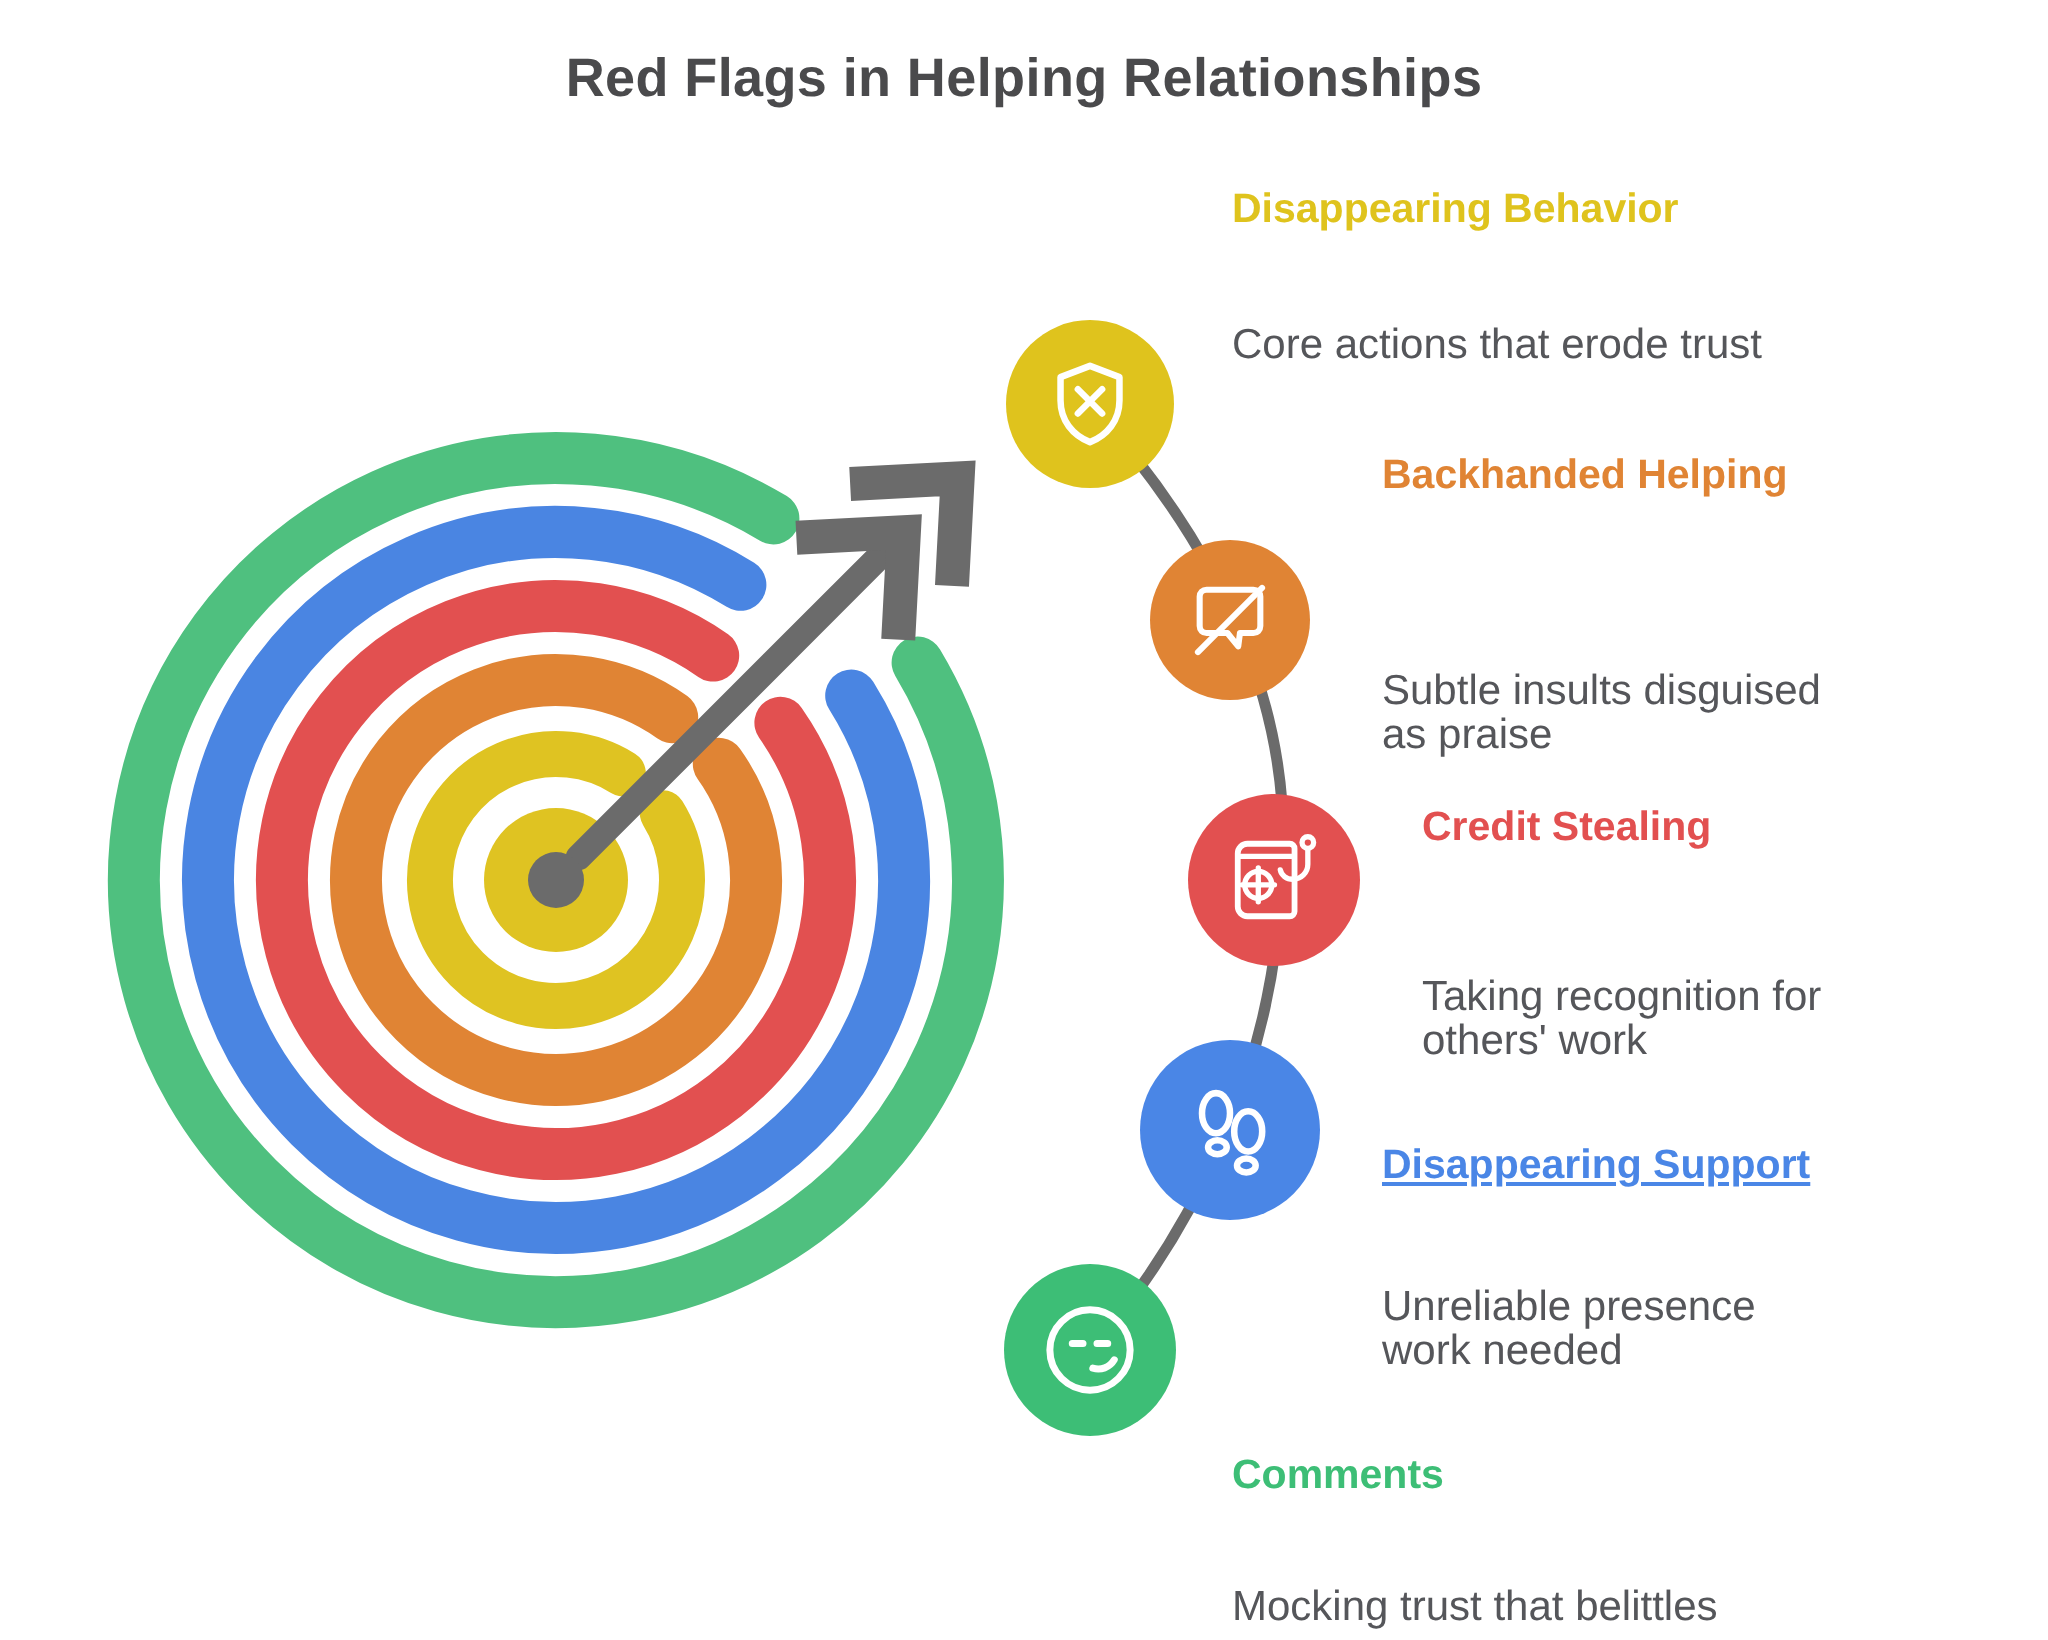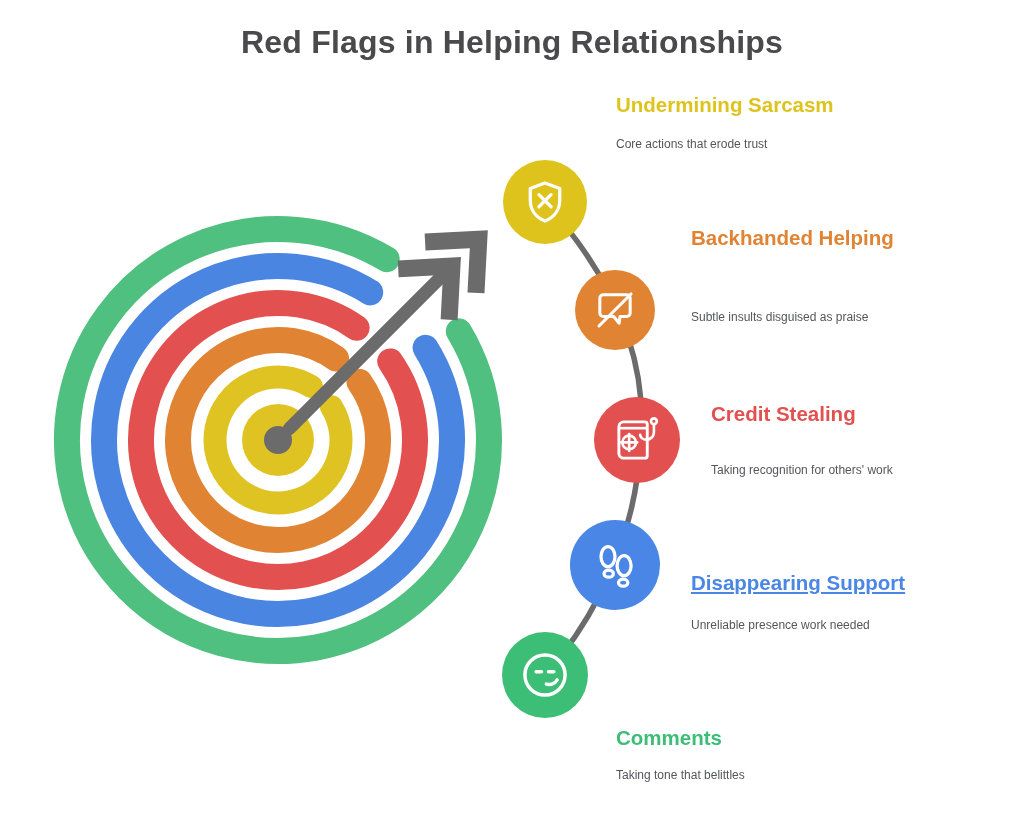--- a/index.html
+++ b/index.html
@@ -1,23 +1,23 @@
 <!DOCTYPE html>
 <html><head>
 <meta charset="utf-8">
 <style>
   html,body{margin:0;padding:0;background:#fff;}
   body{width:1024px;height:820px;position:relative;overflow:hidden;
        font-family:"Liberation Sans", sans-serif;}
   .abs{position:absolute;}
   .title{left:0;top:24px;width:1024px;text-align:center;
-         font-size:32px;font-weight:700;letter-spacing:.2px;}
+         font-size:27px;font-weight:700;letter-spacing:.2px;}
   .icon-circle{border-radius:50%;display:flex;align-items:center;justify-content:center;z-index:3;}
   .heading{font-size:20.5px;font-weight:700;line-height:28px;z-index:4;}
-  .desc{font-size:12px;line-height:21.5px;z-index:4;}
+  .desc{font-size:21px;line-height:21.5px;z-index:4;margin-top:28px;}
   svg{display:block;}
 </style>
 </head>
 <body>
 
 <div class="abs title" style="color: rgb(74, 74, 76);">Red Flags in Helping Relationships</div>
 
 <svg class="abs" style="left:0;top:0;z-index:1" width="1024" height="820" viewBox="0 0 1024 820">
   <path d="M 545 202 Q 650 318 641 440 Q 634 572 545 676" fill="none" stroke-width="5.5" stroke="#6B6B6B"></path>
 </svg>
@@ -38,21 +38,21 @@
     <path d="M 244 -36 L 284 0 L 244 36" fill="none" stroke-width="17" stroke-linejoin="miter" stroke="#6B6B6B"></path>
   </g>
 </svg>
 
 <div class="abs icon-circle" style="left: 503px; top: 160px; width: 84px; height: 84px; background: rgb(223, 195, 29);">
   <svg width="52" height="52" viewBox="0 0 24 24">
     <path d="M12 3.2 L18.8 5.8 V11.2 C18.8 15.8 16 19.2 12 20.8 C8 19.2 5.2 15.8 5.2 11.2 V5.8 Z" fill="none" stroke="#fff" stroke-width="1.5" stroke-linejoin="round"></path>
     <path d="M9.2 8.6 L14.8 14.2 M14.8 8.6 L9.2 14.2" stroke="#fff" stroke-width="1.5" stroke-linecap="round" fill="none"></path>
   </svg>
 </div>
-<div class="abs heading" style="left: 616px; top: 91px; width: 300px; color: rgb(223, 195, 29);">Undermining Sarcasm</div>
+<div class="abs heading" style="left: 616px; top: 91px; width: 300px; color: rgb(223, 195, 29);">Disappearing Behavior</div>
 <div class="abs desc" style="left: 616px; top: 134px; width: 300px; color: rgb(85, 86, 90);">Core actions that erode trust</div>
 
 <div class="abs icon-circle" style="left: 575px; top: 270px; width: 80px; height: 80px; background: rgb(224, 132, 52);">
   <svg width="52" height="52" viewBox="0 0 24 24">
     <path d="M5 6.6 c0-.9.7-1.6 1.6-1.6 h10.8 c.9 0 1.6.7 1.6 1.6 v6.8 c0 .9-.7 1.6-1.6 1.6 h-3.1 l-.4 3.1 -2.5-3.1 h-4.8 c-.9 0-1.6-.7-1.6-1.6 Z" fill="none" stroke="#fff" stroke-width="1.4" stroke-linejoin="round"></path>
     <path d="M4.6 19.4 L19.4 4.6" stroke="#fff" stroke-width="1.4" stroke-linecap="round"></path>
   </svg>
 </div>
 <div class="abs heading" style="left: 691px; top: 224px; width: 215px; color: rgb(224, 132, 52);">Backhanded Helping</div>
 <div class="abs desc" style="left: 691px; top: 307px; width: 235px; color: rgb(85, 86, 90);">Subtle insults disguised as praise</div>
@@ -82,13 +82,13 @@
 <div class="abs desc" style="left: 691px; top: 615px; width: 225px; color: rgb(85, 86, 90);">Unreliable presence work needed</div>
 
 <div class="abs icon-circle" style="left: 502px; top: 632px; width: 86px; height: 86px; background: rgb(61, 190, 118);">
   <svg width="56" height="56" viewBox="0 0 24 24">
     <circle cx="12" cy="12" r="8.6" fill="none" stroke="#fff" stroke-width="1.5"></circle>
     <path d="M8.2 10.6 h2.3 M13.5 10.6 h2.3" stroke="#fff" stroke-width="1.5" stroke-linecap="round"></path>
     <path d="M12.6 15.9 c1.7 .5 3.6 -.1 4.6 -1.8" fill="none" stroke="#fff" stroke-width="1.5" stroke-linecap="round"></path>
   </svg>
 </div>
 <div class="abs heading" style="left: 616px; top: 724px; width: 300px; color: rgb(61, 190, 118);">Comments</div>
-<div class="abs desc" style="left: 616px; top: 765px; width: 320px; color: rgb(85, 86, 90);">Taking tone that belittles</div>
+<div class="abs desc" style="left: 616px; top: 765px; width: 320px; color: rgb(85, 86, 90);">Mocking trust that belittles</div>
 
 </body></html>

